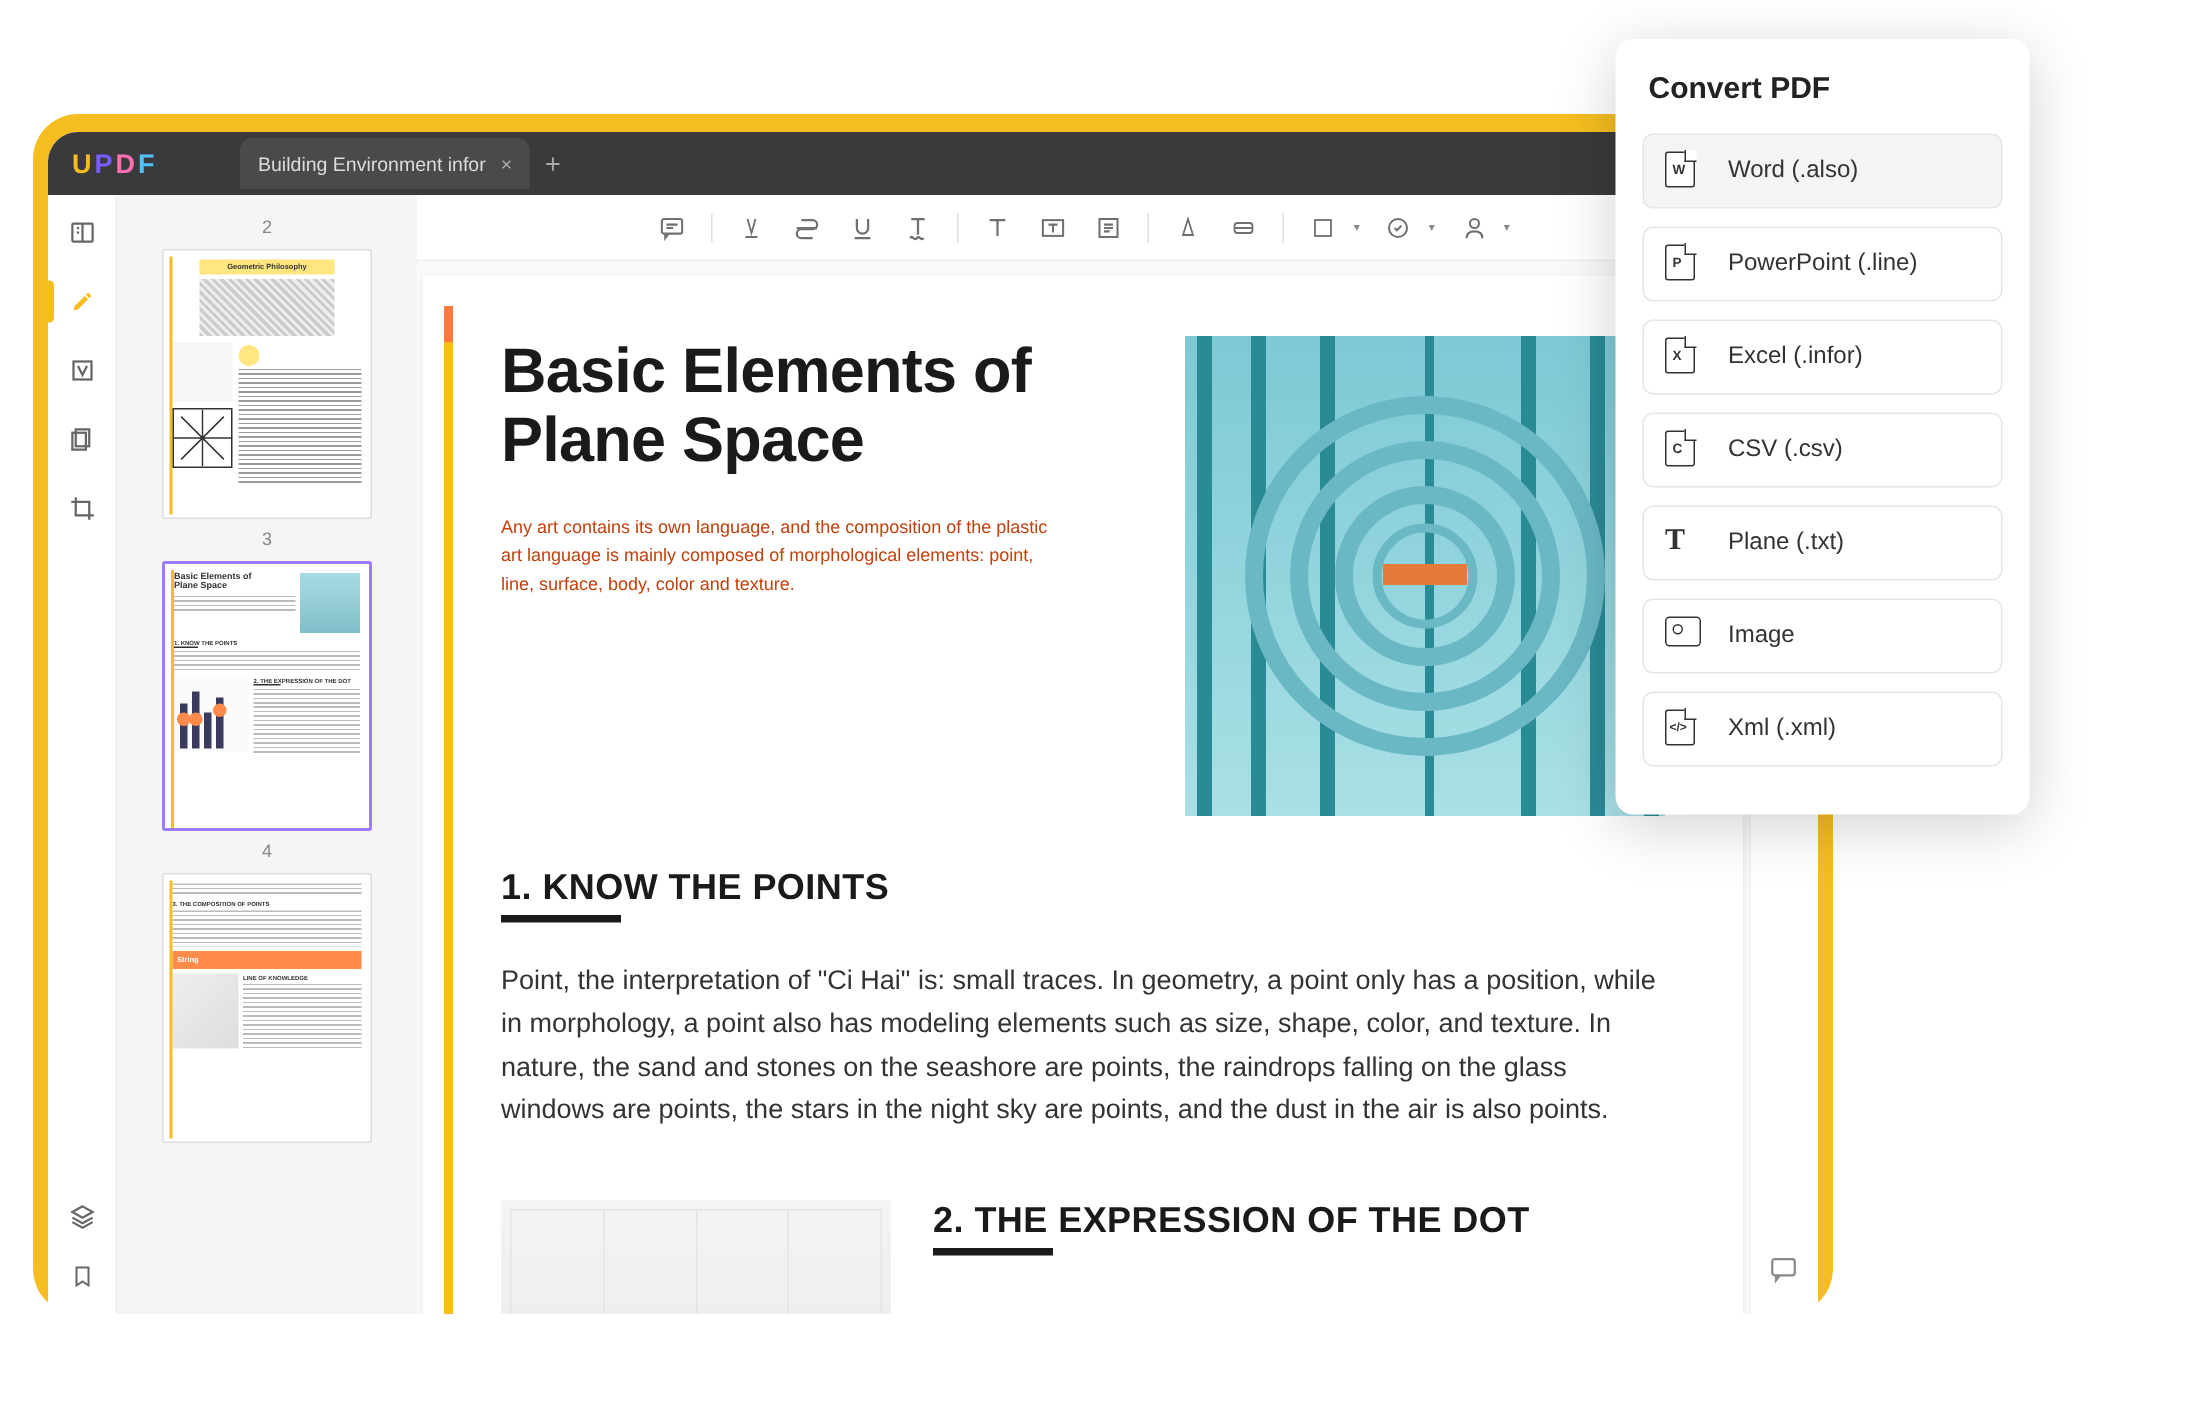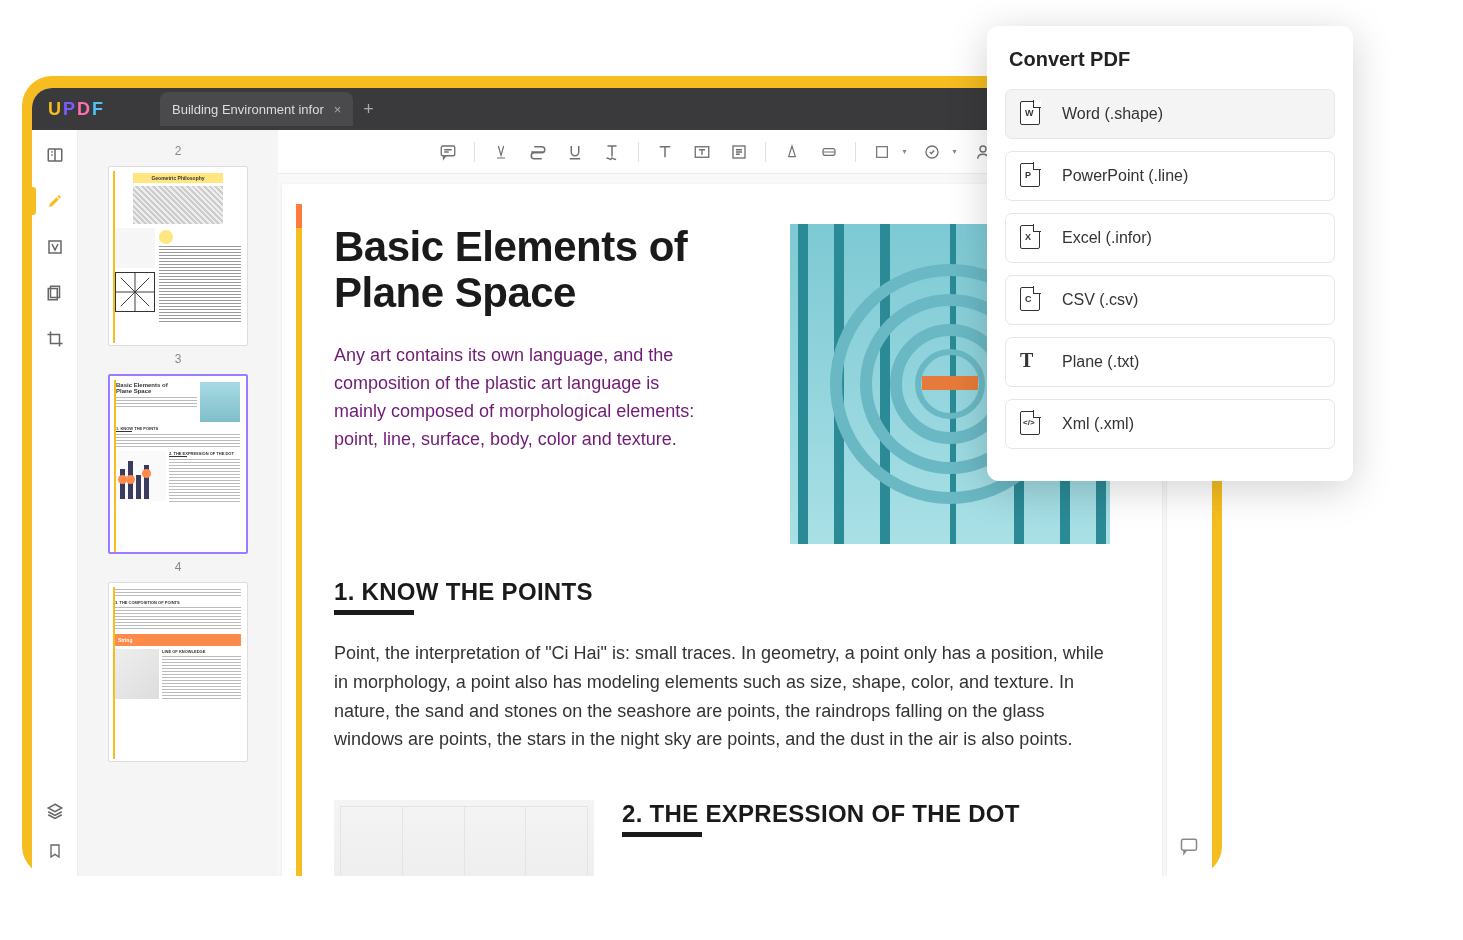--- a/index.html
+++ b/index.html
@@ -43,35 +43,35 @@
 .tb-icn { width: 22px; height: 22px; color: #707070; display: flex; align-items: center; justify-content: center; cursor: pointer; }
 .tb-sep { width: 1px; height: 20px; background: #e0e0e0; }
 .drop-caret { font-size: 8px; color: #888; margin-left: -6px; }
 
 .page { background: #fff; margin: 10px auto 0 auto; width: 880px; min-height: 1100px; padding: 40px 52px; box-shadow: 0 1px 4px rgba(0,0,0,0.08); position: relative; }
 .page::before { content:''; position:absolute; left:14px; top:20px; width:6px; height:1050px; background:#f5bd1f; }
 .page::after { content:''; position:absolute; left:14px; top:20px; width:6px; height:24px; background:#ff7a3c; }
 
 .doc-head { display: flex; gap: 28px; margin-bottom: 34px; }
 .doc-title { font-size: 42px; font-weight: 800; line-height: 1.1; color: #1a1a1a; letter-spacing: -0.5px; }
-.doc-intro { font-size: 18px; color: #701a75; line-height: 1.55; margin-top: 26px; max-width: 380px; }
+.doc-intro { font-size: 12px; color: #c2410c; line-height: 1.55; margin-top: 26px; max-width: 380px; }
 .doc-hero { flex: 0 0 320px; height: 320px; background: linear-gradient(#7dc9d4,#a9e0e6); position: relative; overflow: hidden; }
 .hero-stripe { position:absolute; top:0; width:10px; height:100%; background:#2a8a96; }
 .hero-circle { position:absolute; border:12px solid #6ab8c4; border-radius:50%; }
 
 .sec-h { font-size: 24px; font-weight: 800; color: #1a1a1a; margin-top: 18px; letter-spacing: 0.3px; }
 .sec-underline { width: 80px; height: 5px; background: #1a1a1a; margin-top: 4px; margin-bottom: 24px; }
 .sec-body { font-size: 18px; color: #333; line-height: 1.6; }
 .sec2-row { display: flex; gap: 28px; margin-top: 46px; align-items: flex-start; }
 .sec2-img { flex: 0 0 260px; height: 140px; background: linear-gradient(#f4f4f4,#eaeaea); position: relative; }
 
 .right-rail { width: 46px; background: #fff; border-left: 1px solid #eee; position: relative; }
 .rr-icn { position: absolute; bottom: 18px; left: 12px; width: 22px; height: 22px; color: #888; }
 
-.convert-panel { position: absolute; top: 26px; right: 110px; width: 366px; background: #fff; border-radius: 12px; box-shadow: 0 8px 40px rgba(0,0,0,0.18); padding: 22px 18px 20px 18px; z-index: 100; }
+.convert-panel { position: absolute; top: 26px; right: 110px; width: 276px; background: #fff; border-radius: 12px; box-shadow: 0 8px 40px rgba(0,0,0,0.18); padding: 22px 18px 20px 18px; z-index: 100; }
 .convert-title { font-size: 20px; font-weight: 700; color: #222; margin-bottom: 18px; margin-left: 4px; }
 .conv-item { display: flex; align-items: center; gap: 18px; height: 50px; padding: 0 14px; margin-bottom: 12px; border: 1px solid #e6e6e6; border-radius: 7px; cursor: pointer; background: #fff; }
 .conv-item.highlight { background: #f4f4f4; }
 .conv-icon { width: 24px; height: 26px; position: relative; flex-shrink: 0; }
 .filebox { width: 20px; height: 24px; border: 1.8px solid #333; border-radius: 2px; position: relative; background:#fff; }
 .filebox::before { content:''; position:absolute; top:-1.8px; right:-1.8px; width:7px; height:7px; background:#fff; border-left:1.8px solid #333; border-bottom:1.8px solid #333; }
 .file-letter { position:absolute; top:7px; left:4px; font-size:9px; font-weight:bold; color:#333; line-height:1; }
 .conv-label { font-size: 16px; color: #333; }
 .img-icon-box { width:24px; height:20px; border:1.8px solid #333; border-radius:3px; position:relative; }
 .img-icon-box::after { content:''; position:absolute; left:4px; top:4px; width:5px; height:5px; border-radius:50%; border:1.5px solid #333; }
@@ -364,21 +364,21 @@
 
 <div class="convert-panel">
   <div class="convert-title">Convert PDF</div>
 
   <div class="conv-item highlight">
     <div class="conv-icon">
         <div class="filebox">
           <span class="file-letter">W</span>
         </div>
       </div>
-    <span class="conv-label">Word (.shape)</span>
+    <span class="conv-label">Word (.also)</span>
   </div>
   <div class="conv-item">
     <div class="conv-icon">
         <div class="filebox">
           <span class="file-letter">P</span>
         </div>
       </div>
     <span class="conv-label">PowerPoint (.line)</span>
   </div>
   <div class="conv-item">
@@ -396,19 +396,25 @@
         </div>
       </div>
     <span class="conv-label">CSV (.csv)</span>
   </div>
   <div class="conv-item">
     <div class="conv-icon"><span class="t-icon">T</span></div>
     <span class="conv-label">Plane (.txt)</span>
   </div>
   <div class="conv-item">
     <div class="conv-icon">
+        <div class="img-icon-box"></div>
+      </div>
+    <span class="conv-label">Image</span>
+  </div>
+  <div class="conv-item">
+    <div class="conv-icon">
         <div class="filebox">
           <span class="file-letter code-icon" style="font-size:8px;left:2px;">&lt;/&gt;</span>
         </div>
       </div>
     <span class="conv-label">Xml (.xml)</span>
   </div>
 </div>
 
 </body></html>

